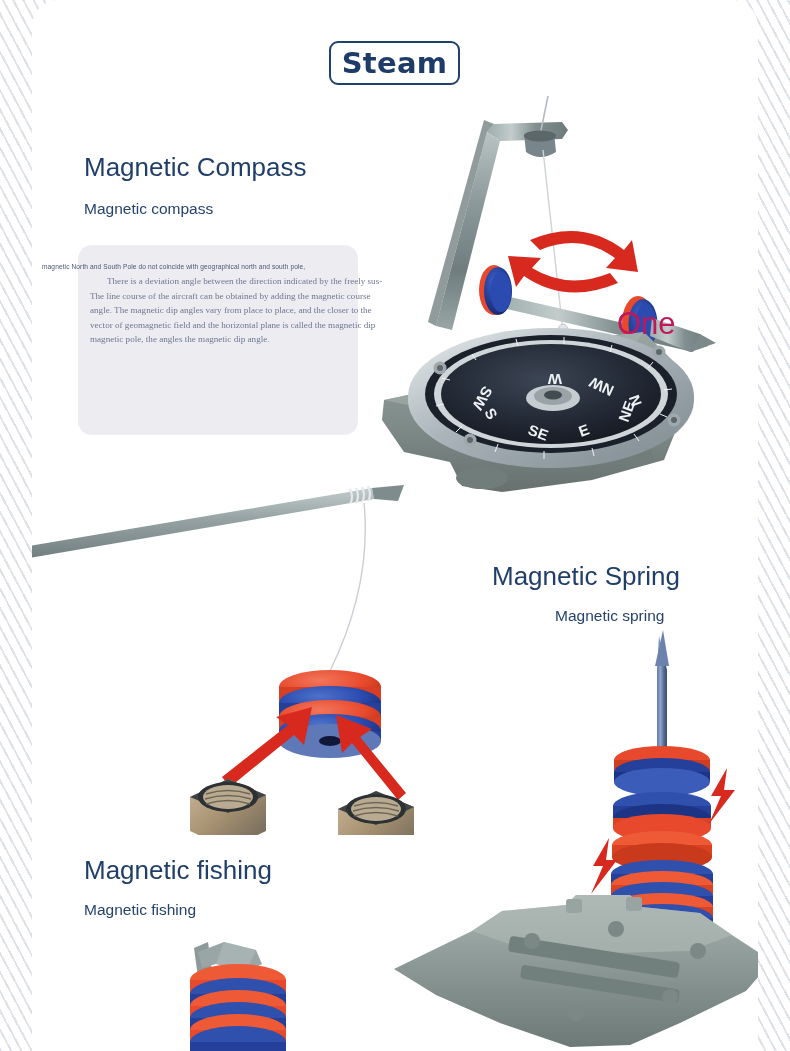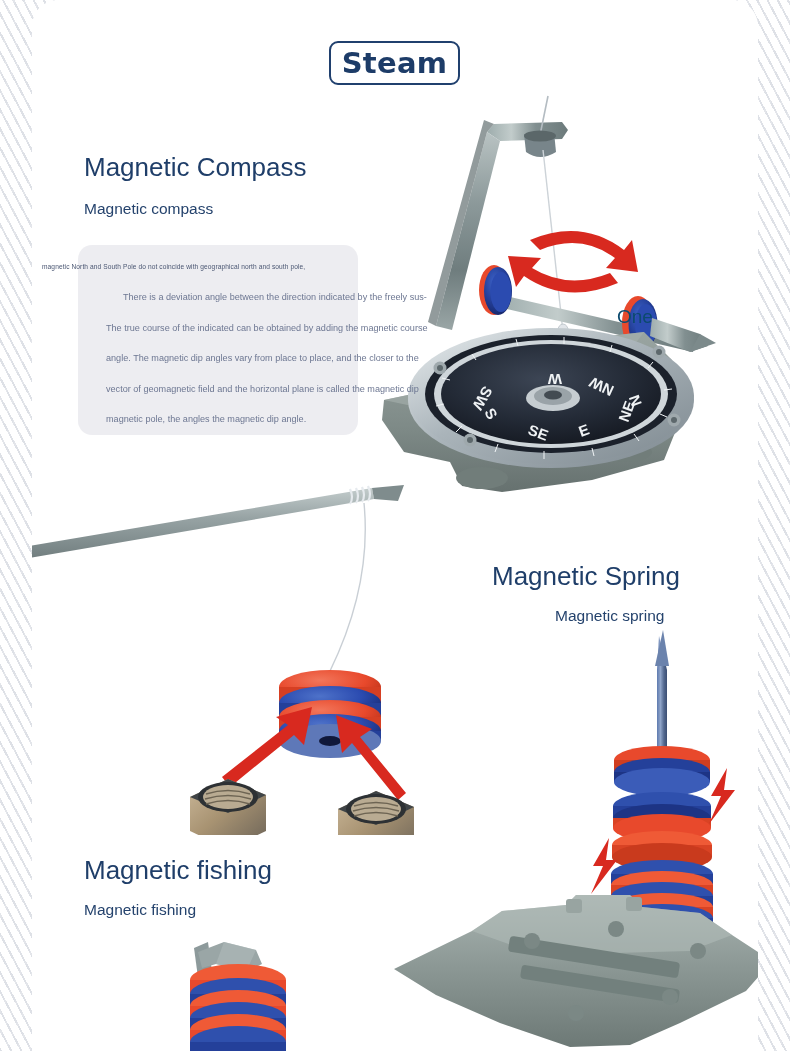--- a/index.html
+++ b/index.html
@@ -117,36 +117,36 @@
   #info-body {
     position: absolute;
     left: 58px;
     top: 274px;
     width: 420px;
     font-size: 9.1px;
     line-height: 14.6px;
     color: #6d7792;
     z-index: 5;
   }
-  #info-body p { margin: 16px; }
+  #info-body p { margin: 0; font-family: Liberation Serif, serif; }
   #info-body p .ind { display: inline-block; width: 17px; }
 
   
   .art { position: absolute; }
 
   
   #compass-rig { left: 0; top: 0; width: 726px; height: 520px; pointer-events: none; }
 
   
   #one-word {
     position: absolute;
     left: 585px;
     top: 306px;
-    font-size: 19px;
-    color: #0c4a6e;
+    font-size: 31px;
+    color: #be185d;
     font-family: "Liberation Sans", sans-serif;
     z-index: 3;
   }
 </style>
 </head>
 <body>
 
 <div id="bg"></div>
 
 <div id="card">
@@ -161,21 +161,21 @@
   <div class="sec-title" id="t-spring">Magnetic Spring</div>
   <div class="sec-sub" id="s-spring">Magnetic spring</div>
 
   <div class="sec-title" id="t-fishing">Magnetic fishing</div>
   <div class="sec-sub" id="s-fishing">Magnetic fishing</div>
 
   <div id="info-panel"></div>
   <div id="info-lead">magnetic North and South Pole do not coincide with geographical north and south pole,</div>
   <div id="info-body">
       <p><span class="ind"></span>There is a deviation angle between the direction indicated by the freely sus-</p>
-      <p>The true course of the indicated can be obtained by adding the magnetic course</p>
+      <p>The line course of the aircraft can be obtained by adding the magnetic course</p>
       <p>angle. The magnetic dip angles vary from place to place, and the closer to the</p>
       <p>vector of geomagnetic field and the horizontal plane is called the magnetic dip</p>
       <p>magnetic pole, the angles the magnetic dip angle.</p>
     </div>
 
   <svg id="compass-rig" class="art" viewBox="0 0 726 520" width="726" height="520">
     <defs>
       <linearGradient id="metal" x1="0" y1="0" x2="0" y2="1">
         <stop offset="0%" stop-color="#b9c3c3"></stop>
         <stop offset="35%" stop-color="#8d9a9b"></stop>

